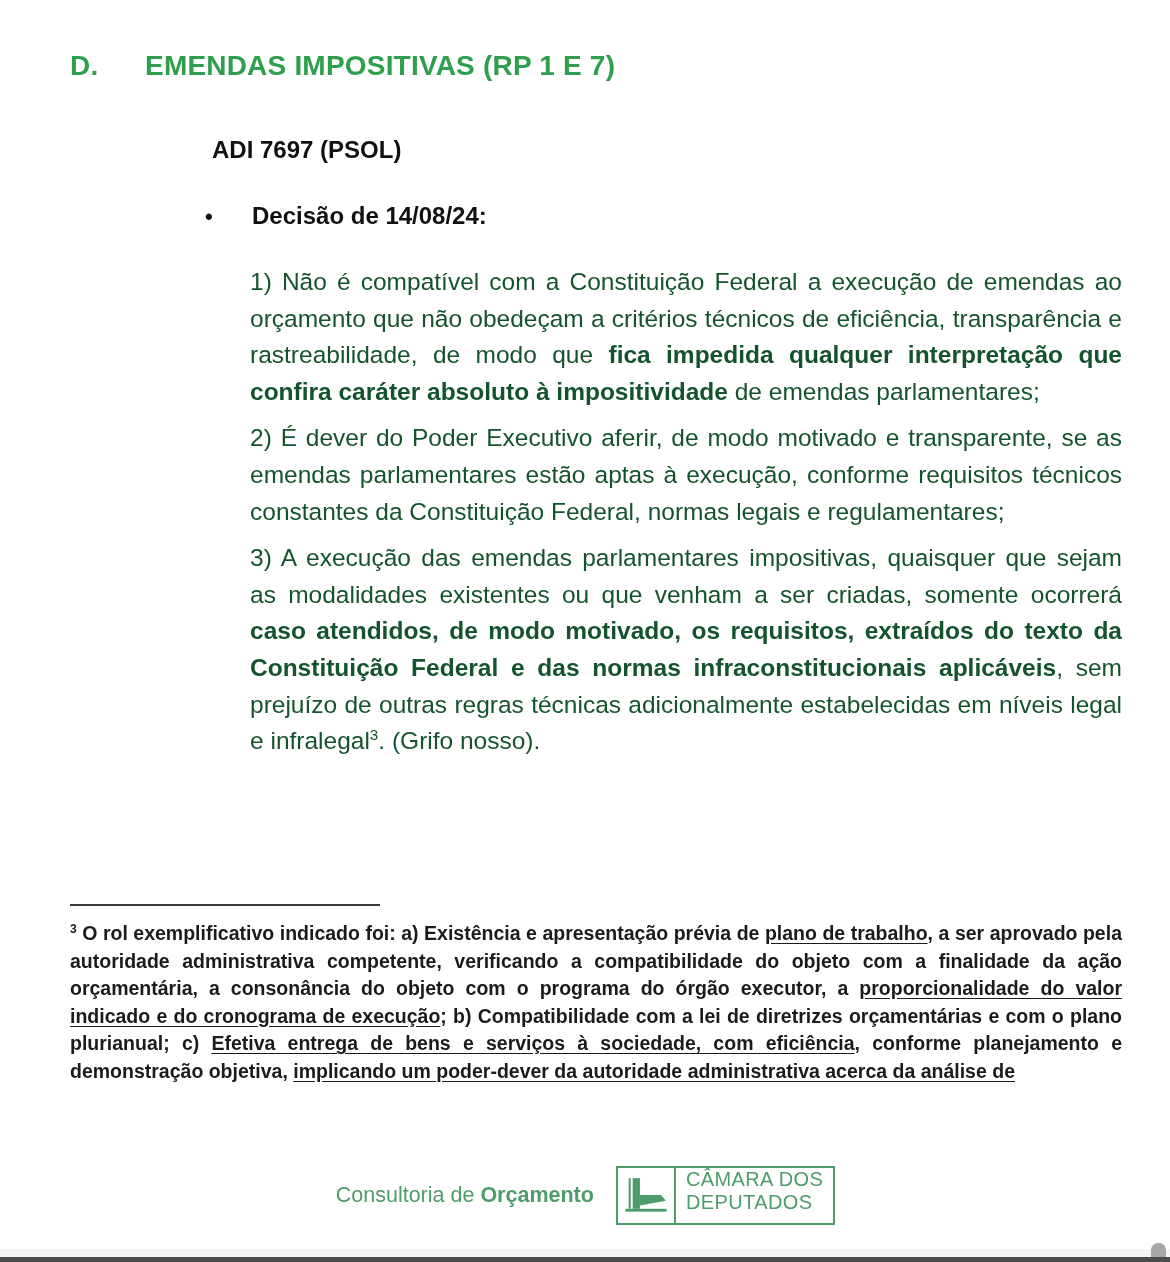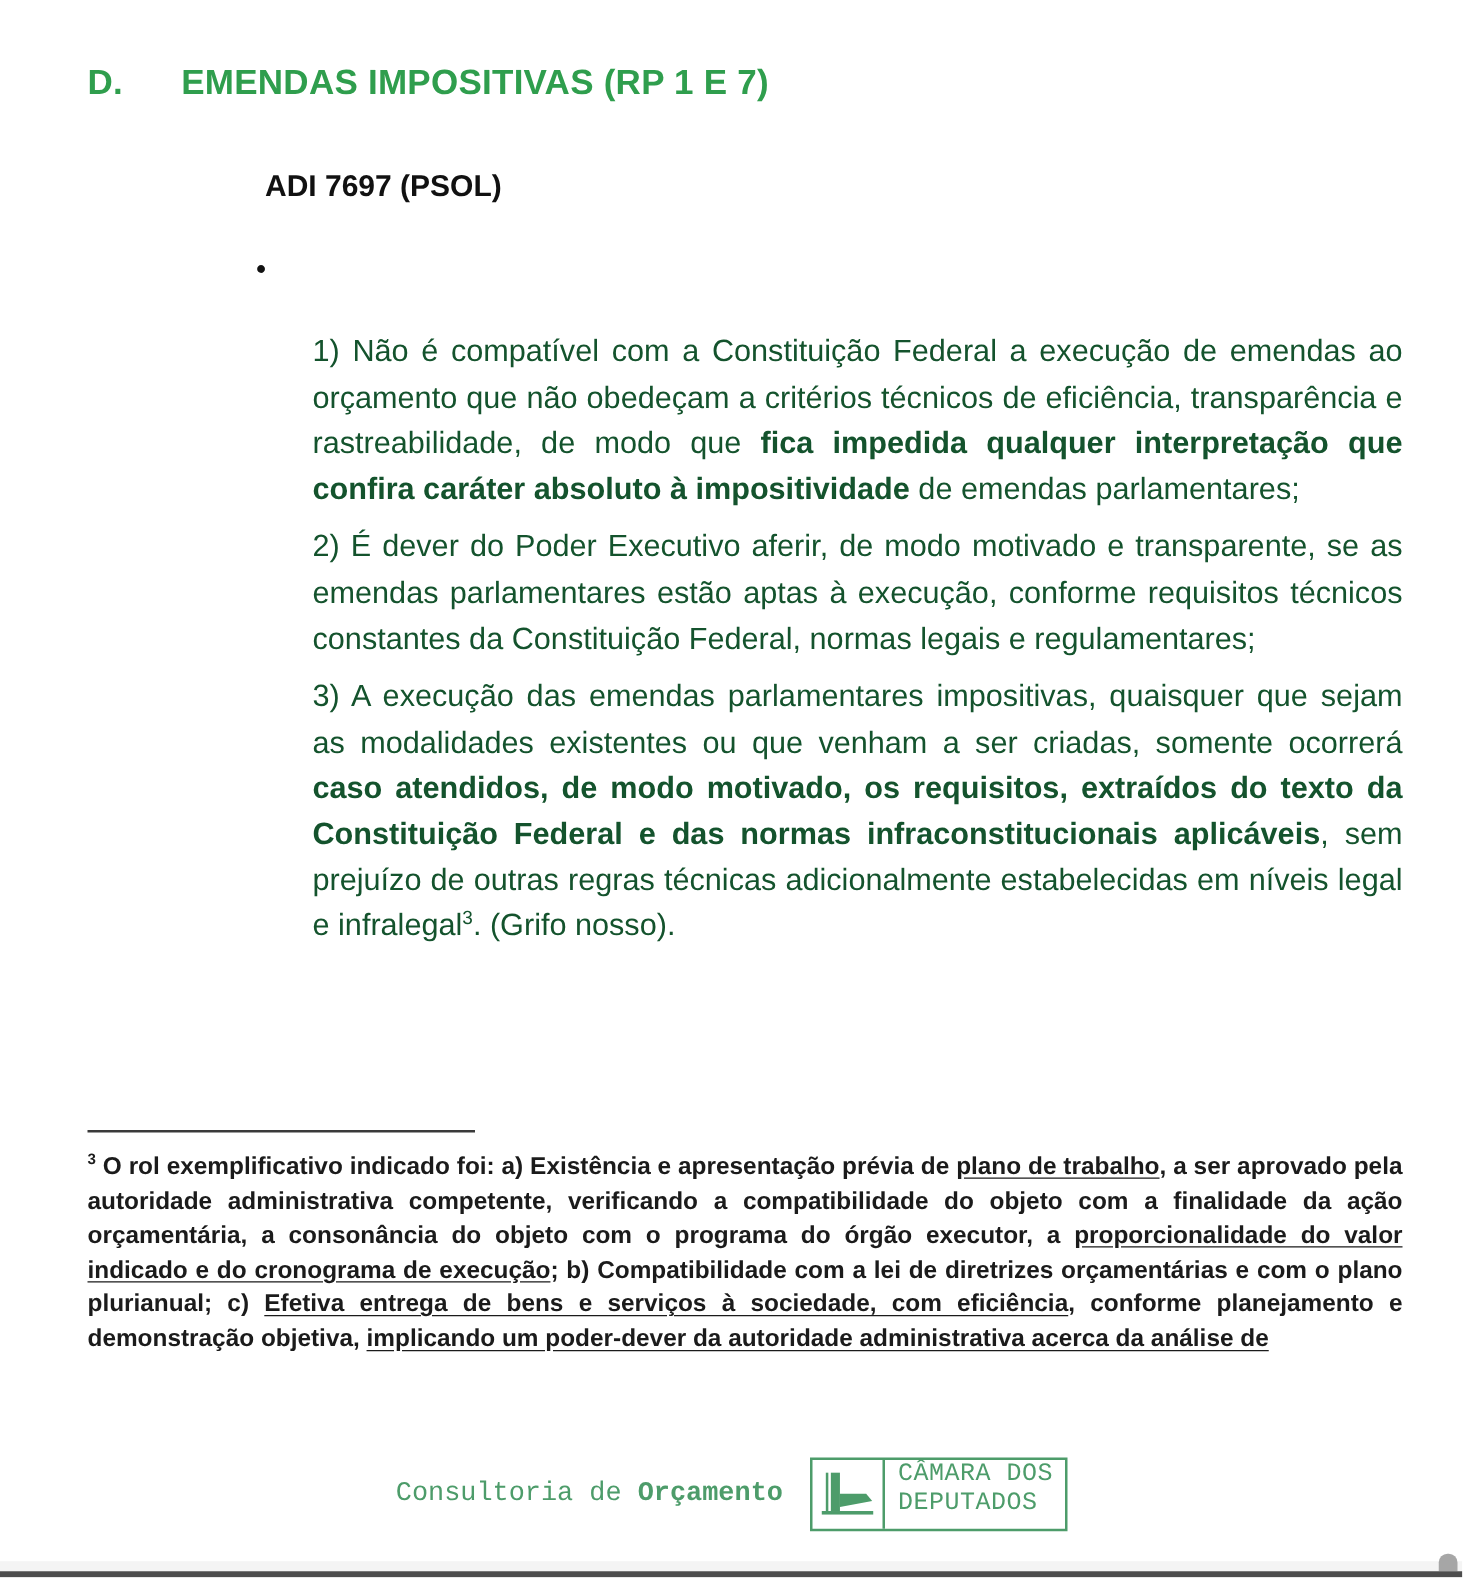--- a/index.html
+++ b/index.html
@@ -59,21 +59,20 @@
     color:#1b1b1b;
     text-underline-offset:3px;
     font-weight:bold;
   }
 
   
   .footer {
     position:absolute; top:1166px; left:1px; right:0;
     display:flex; justify-content:center; align-items:center;
     gap:22px;
-    font-family:Liberation Mono, monospace;
   }
   .consultoria {
     text-align:right;
     color:#4d9c6a;
     font-size:21.5px; line-height:25px;
   }
   .camara-logo {
     display:flex; align-items:stretch;
     border:2px solid #4d9c6a;
     height:55px;
@@ -114,20 +113,21 @@
 
   <div class="doc-heading">
     <span class="hnum">D.</span>
     <span>EMENDAS IMPOSITIVAS (RP 1 E 7)</span>
   </div>
 
   <div class="subheading">ADI 7697 (PSOL)</div>
 
   <div class="decision-line">
     <span class="bullet">•</span>
+    <span>Decisão de 14/08/24:</span>
   </div>
 
   <div class="body-col">
     <p><span>1) Não é compatível com a Constituição Federal a execução de emendas ao orçamento que não obedeçam a critérios técnicos de eficiência, transparência e rastreabilidade, de modo que </span><span style="font-weight: 700;">fica impedida qualquer interpretação que confira caráter absoluto à impositividade</span><span> de emendas parlamentares;</span></p>
     <p><span>2) </span><span style="font-weight: 400;">É dever do Poder Executivo aferir, de modo motivado e transparente, se as emendas parlamentares estão aptas à execução,</span><span> conforme requisitos técnicos constantes da Constituição Federal, normas legais e regulamentares;</span></p>
     <p><span>3) A execução das emendas parlamentares impositivas, quaisquer que sejam as modalidades existentes ou que venham a ser criadas, somente ocorrerá </span><span style="font-weight: 700;">caso atendidos, de modo motivado, os requisitos, extraídos do texto da Constituição Federal e das normas infraconstitucionais aplicáveis</span><span>, sem prejuízo de outras regras técnicas adicionalmente estabelecidas em níveis legal e infralegal</span><sup>3</sup><span>. (Grifo nosso).</span></p>
   </div>
 
   <div class="footnote-sep"></div>
 

